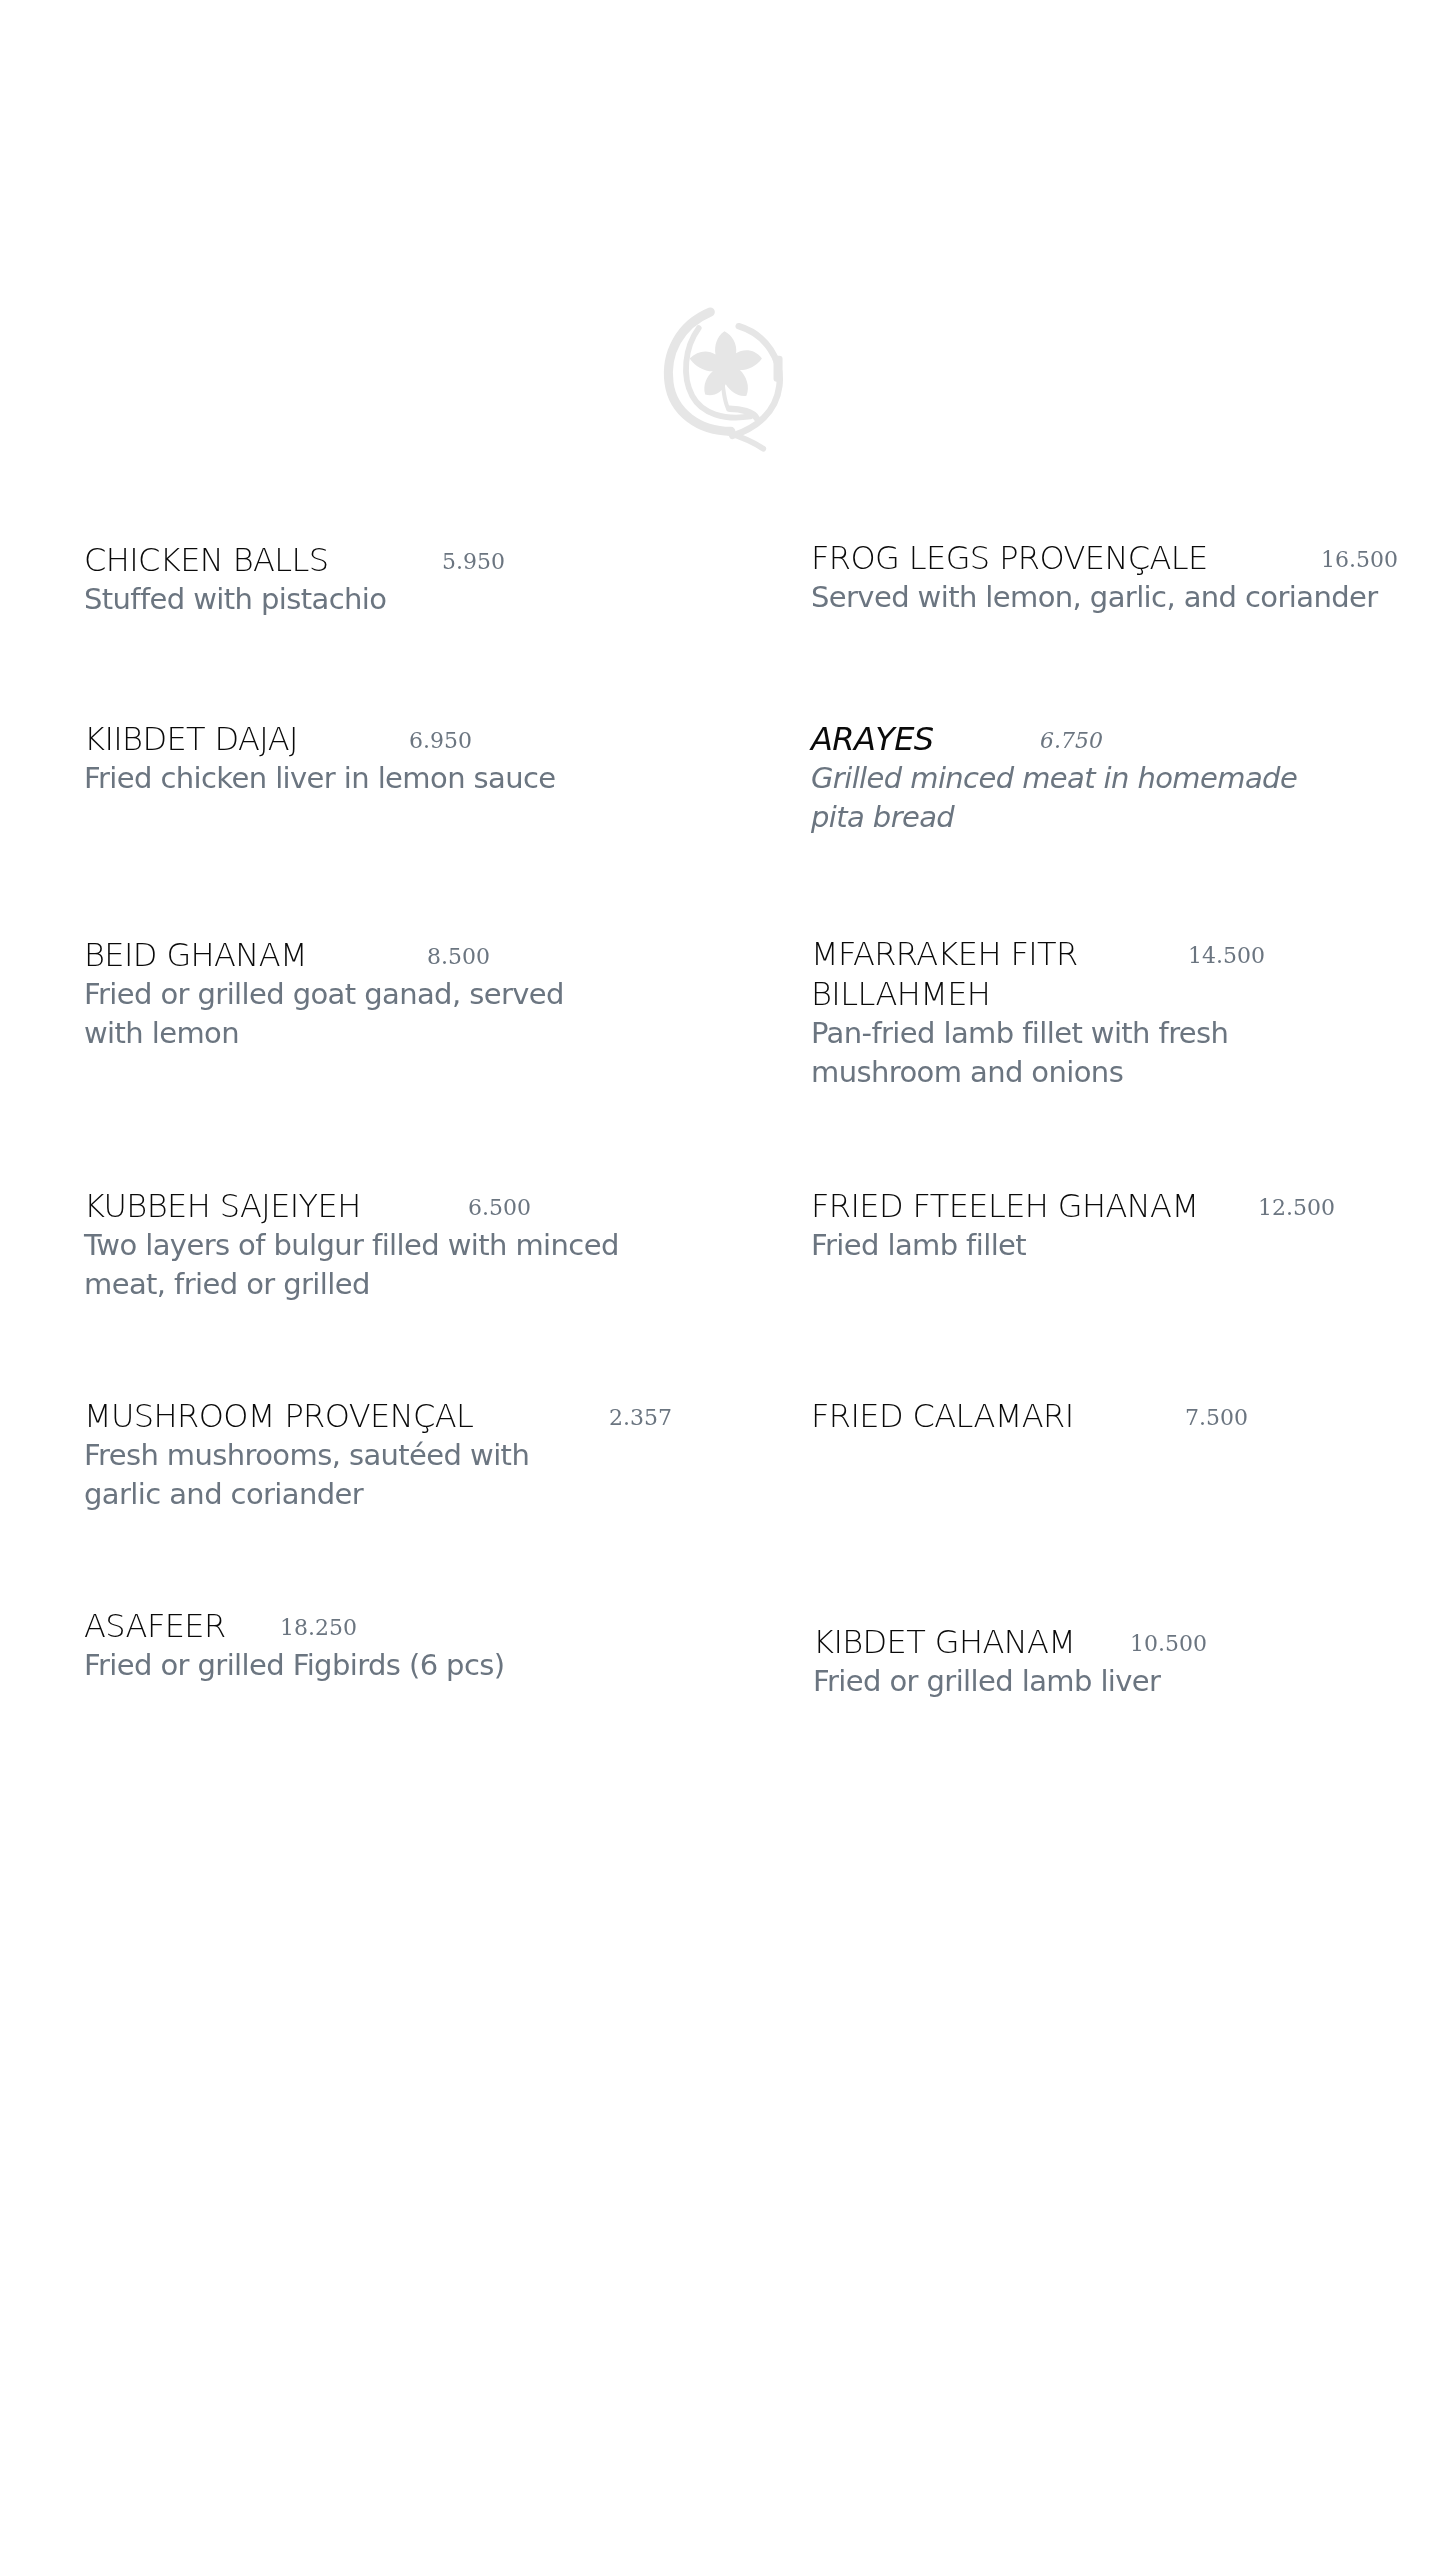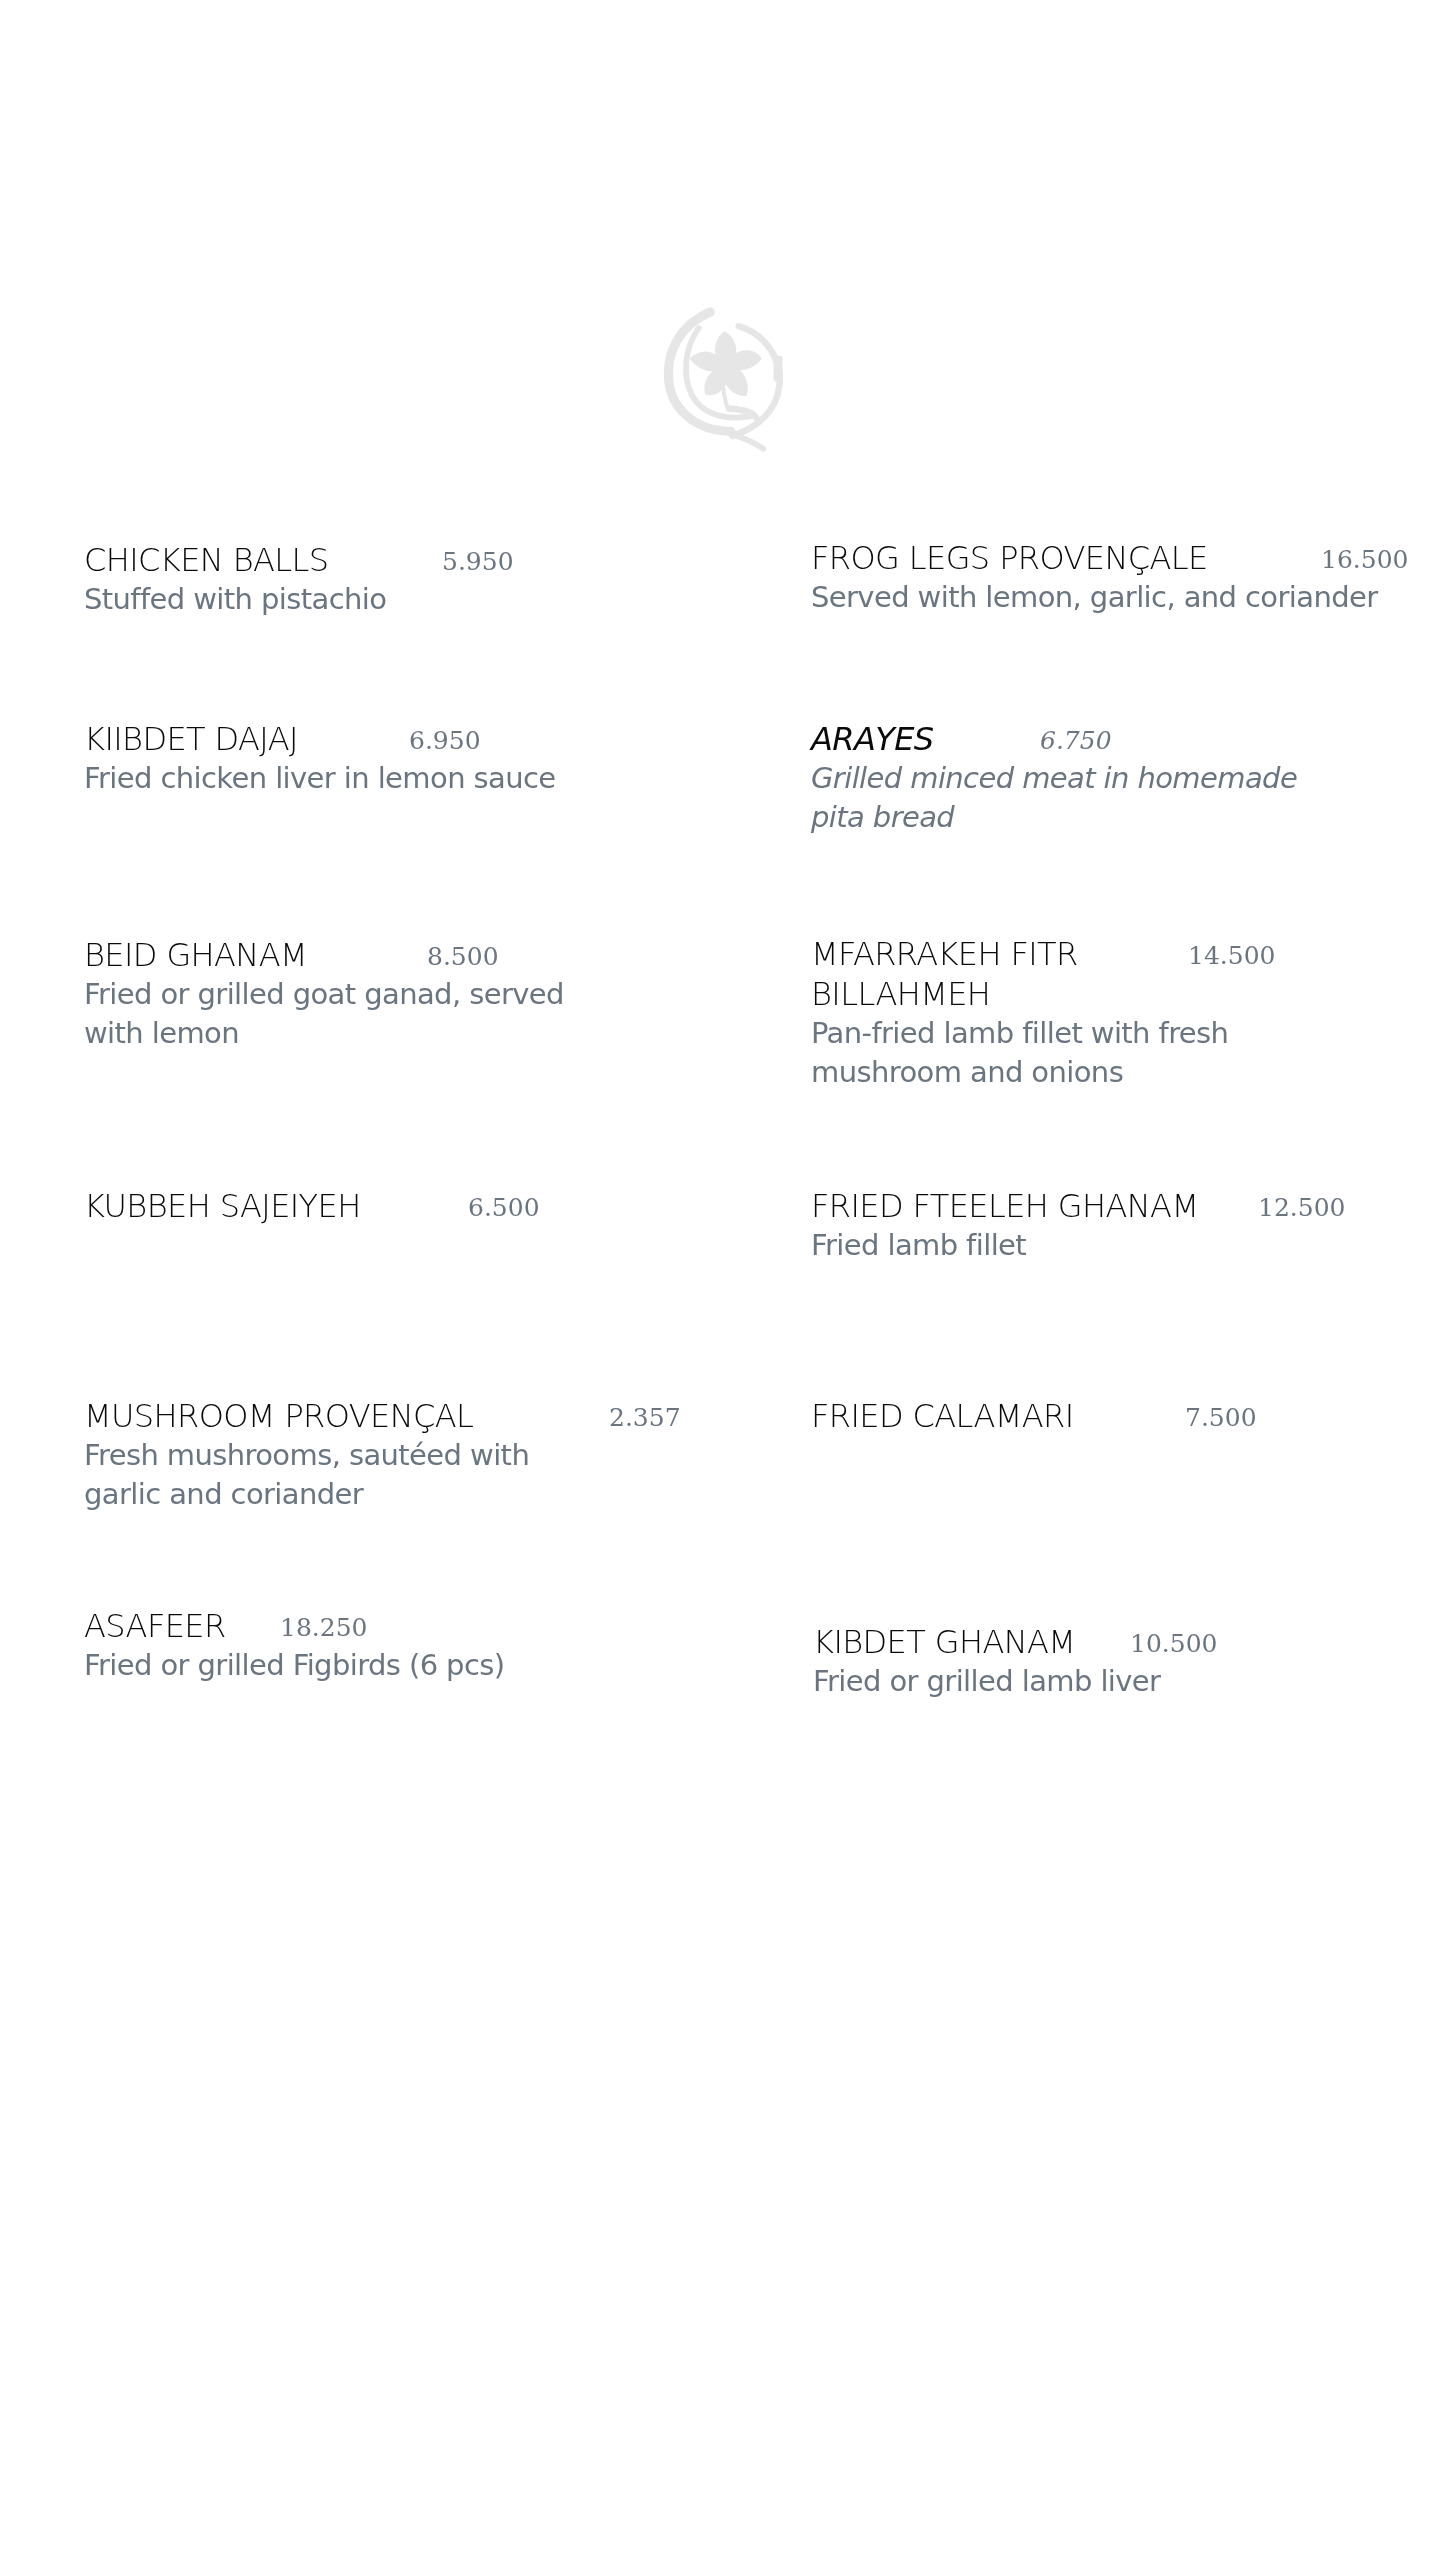--- a/index.html
+++ b/index.html
@@ -37,21 +37,21 @@
       white-space: nowrap;
     }
     .item-name.wrap {
       white-space: normal;
     }
     .item-price {
       position: absolute;
       top: 6.4px;
       color: #6b7580;
       font-family: "DejaVu Serif", "Liberation Serif", serif;
-      font-size: 25px;
+      font-size: 22px;
       line-height: 32px;
       white-space: nowrap;
     }
     .item-desc {
       position: absolute;
       left: 0;
       color: #6b7580;
       font-size: 29px;
       line-height: 39px;
       letter-spacing: -0.6px;
@@ -91,20 +91,21 @@
 
 <div class="item" style="left:84px; top:935px; width:618px; height:129px;">
   <div class="item-name">BEID GHANAM</div>
   <div class="item-price" style="left:343px;">8.500</div>
   <div class="item-desc" style="top:40px; width:502px;">Fried or grilled goat ganad, served with lemon</div>
 </div>
 
 <div class="item" style="left:84px; top:1186px; width:618px; height:129px;">
   <div class="item-name">KUBBEH SAJEIYEH</div>
   <div class="item-price" style="left:384px;">6.500</div>
+  <div class="item-desc" style="top:40px; width:547px;">Two layers of bulgur filled with minced meat, fried or grilled</div>
 </div>
 
 <div class="item" style="left:84px; top:1396px; width:618px; height:129px;">
   <div class="item-name">MUSHROOM PROVENÇAL</div>
   <div class="item-price" style="left:525px;">2.357</div>
   <div class="item-desc" style="top:40px; width:515px;">Fresh mushrooms, sautéed with garlic and coriander</div>
 </div>
 
 <div class="item" style="left:84px; top:1606px; width:618px; height:90px;">
   <div class="item-name">ASAFEER</div>

